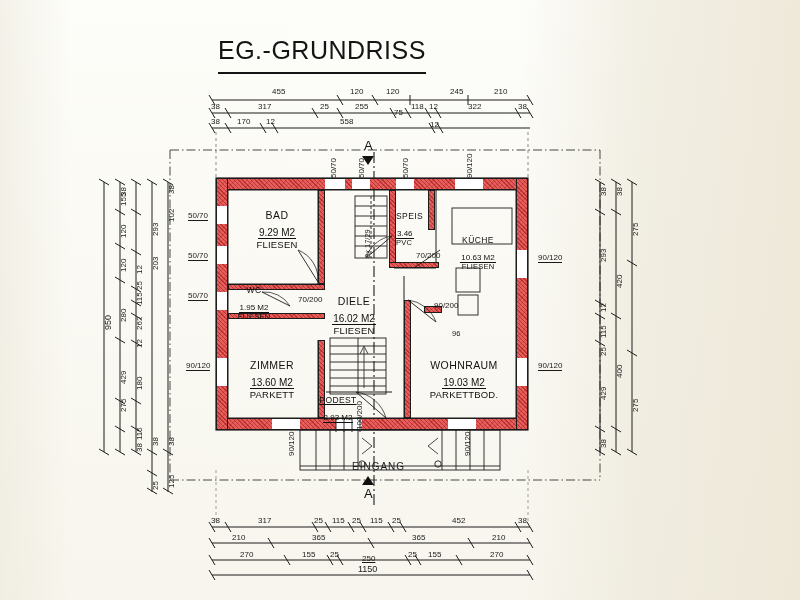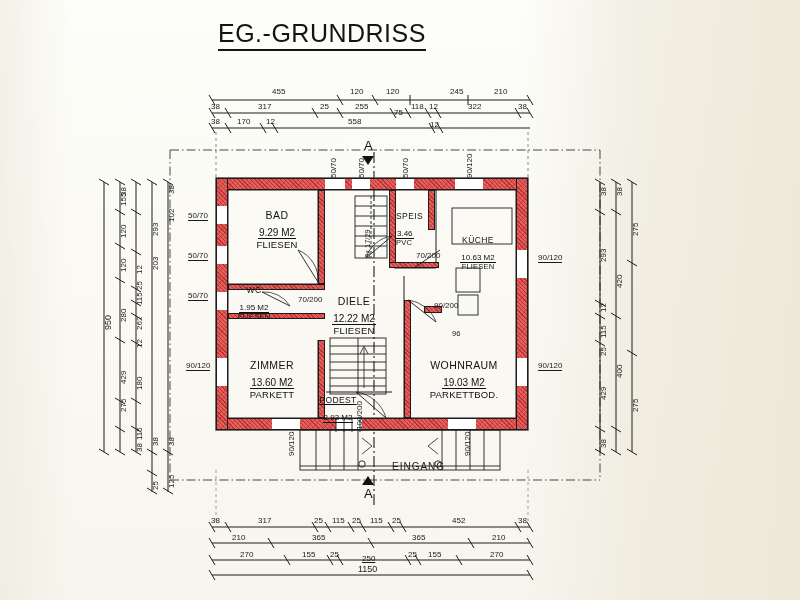--- a/index.html
+++ b/index.html
@@ -16,25 +16,25 @@
       linear-gradient(90deg, #f3f1e8 0px, #fdfdf9 70px, #fdfdfa 520px, #f2efe4 640px, #efe9da 800px);
   }
   #paper:after{
     content:"";position:absolute;inset:0;
     background:linear-gradient(180deg, rgba(250,248,240,.0) 0%, rgba(236,230,214,.35) 100%);
     pointer-events:none;
   }
   .lay{position:absolute;}
   
   #title{
-    left:218px;top:19px;
+    left:218px;top:36px;
     font-size:25px;letter-spacing:.5px;color:#141414;
     font-weight:400;
     border-bottom:2.5px solid #141414;
-    padding-bottom:1px;
+    padding-bottom:7px;
     font-family:"Liberation Sans", sans-serif;
   }
   
   .dim{
     position:absolute;font-size:8px;color:#1a1a1a;
     font-family:"Liberation Sans", sans-serif;
     white-space:nowrap;line-height:1;
   }
   .dim.v{transform-origin:0 0;transform:rotate(-90deg);}
 
@@ -204,21 +204,21 @@
 </div>
 
 <div class="room" style="left:224px;top:360px;width:96px;">
   <div class="nm">ZIMMER</div>
   <div><span class="ar">13.60 M2</span></div>
   <div class="fl">PARKETT</div>
 </div>
 
 <div class="room" style="left:322px;top:296px;width:64px;">
   <div class="nm">DIELE</div>
-  <div><span class="ar">12.22 M2</span></div>
+  <div><span class="ar">16.02 M2</span></div>
   <div class="fl">FLIESEN</div>
 </div>
 
 <div class="room small" style="left:309px;top:396px;width:58px;text-align:center;text-decoration:underline;">
   <div class="nm">PODEST</div>
   <div><span class="ar">2.93 M2</span></div>
 </div>
 
 <div class="room small" style="left:396px;top:212px;width:42px;text-align:left;">
   <div class="nm">SPEIS</div>
@@ -231,21 +231,21 @@
   <div><span class="ar">10.63 M2</span></div>
   <div class="fl">FLIESEN</div>
 </div>
 
 <div class="room" style="left:414px;top:360px;width:100px;">
   <div class="nm">WOHNRAUM</div>
   <div><span class="ar">19.03 M2</span></div>
   <div class="fl">PARKETTBOD.</div>
 </div>
 
-<div class="dim" style="left:352px;top:462px;font-size:10px;letter-spacing:1px;margin-left:40px;">EINGANG</div>
+<div class="dim" style="left:352px;top:462px;font-size:10px;letter-spacing:1px;">EINGANG</div>
 
 <div class="dim v" style="left:364px;top:258px;font-size:7.5px;">8x 17/29</div>
 <div class="dim" style="left:452px;top:330px;font-size:7.5px;">96</div>
 
 <div class="secA" style="left:364px;top:138px;">A</div>
 <div class="arrowdn" style="left:362px;top:156px;"></div>
 <div class="secA" style="left:364px;top:486px;">A</div>
 <div class="arrowup" style="left:362px;top:476px;"></div>
 
 <svg class="svgwrap" viewBox="0 0 800 600">
@@ -277,21 +277,21 @@
 <div class="dim" style="left:355px;top:103px;text-align:center;">255</div>
 <div class="dim" style="left:394px;top:109px;">75</div>
 <div class="dim" style="left:411px;top:103px;">118</div>
 <div class="dim" style="left:429px;top:103px;">12</div>
 <div class="dim" style="left:468px;top:103px;">322</div>
 <div class="dim" style="left:518px;top:103px;">38</div>
 
 <div class="dim" style="left:211px;top:118px;">38</div>
 <div class="dim" style="left:237px;top:118px;text-align:center;">170</div>
 <div class="dim" style="left:266px;top:118px;">12</div>
-<div class="dim" style="left:348px;top:118px;">558</div>
+<div class="dim" style="left:340px;top:118px;">558</div>
 <div class="dim" style="left:430px;top:121px;">12</div>
 
 <div class="dim v" style="left:330px;top:178px;">50/70</div>
 <div class="dim v" style="left:358px;top:178px;">50/70</div>
 <div class="dim v" style="left:402px;top:178px;">50/70</div>
 <div class="dim v" style="left:466px;top:178px;">90/120</div>
 
 <svg class="svgwrap" viewBox="0 0 800 600">
   <g stroke="#1c1c1c" stroke-width="1">
     <path d="M104 182 L104 452"></path>

